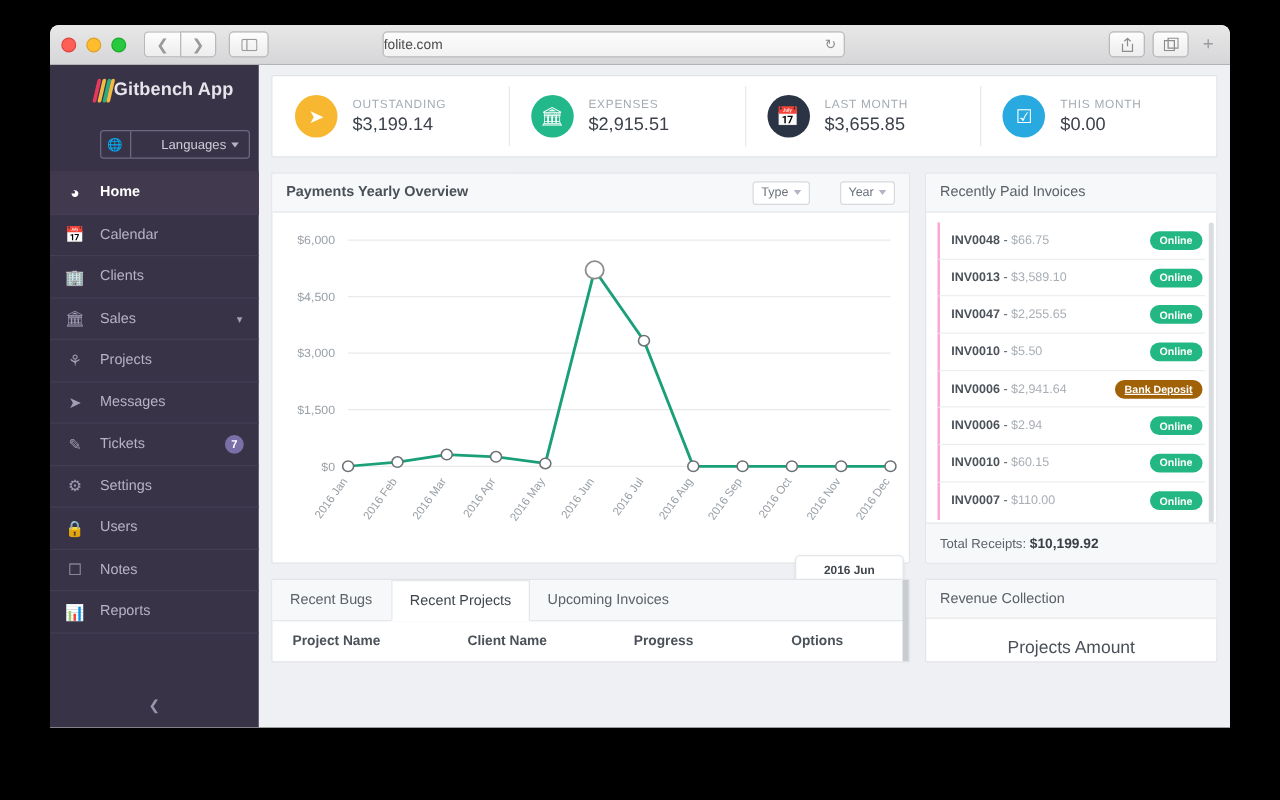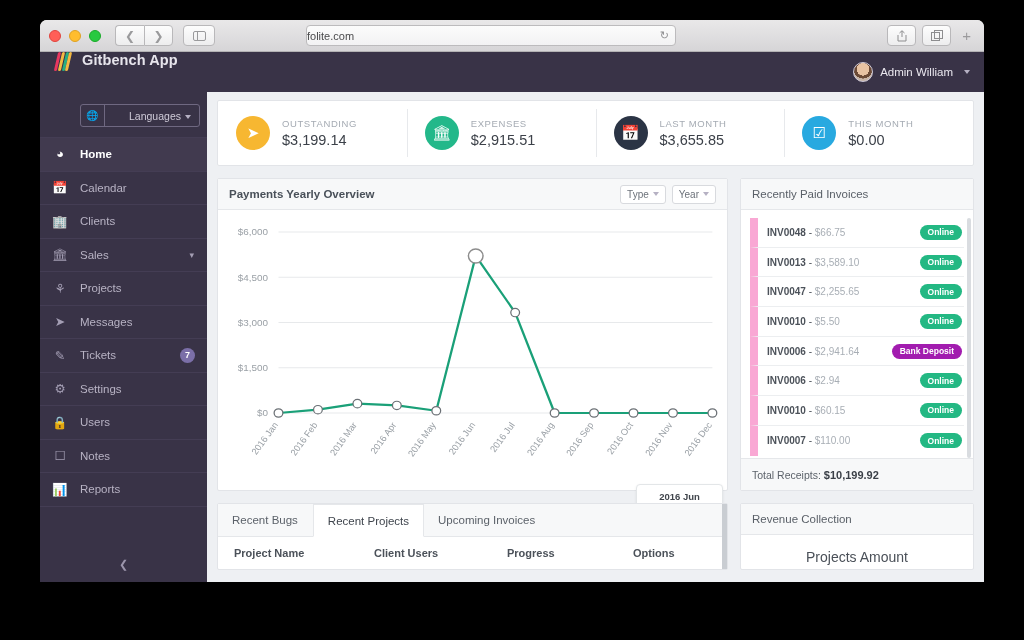--- a/index.html
+++ b/index.html
@@ -60,22 +60,22 @@
 
   
   .app { display: flex; height: 530px; background: #eef0f3; }
 
   
   .sidebar {
     width: 167px; background: #393347; flex-shrink: 0;
     position: relative; color: #b8b3c4;
   }
   .brand {
-    height: 40px; display: flex; 
-    padding-left: 16px; gap: 11px;
+    height: 40px; display: flex; align-items: center;
+    padding-left: 16px;  margin-left: 20px;
   }
   .logo-mark { width: 15px; height: 19px; position: relative; }
   .logo-mark i {
     position: absolute; top: 0; width: 3.2px; height: 19px;
     border-radius: 2px; transform: skewX(-13deg);
   }
   .logo-mark i:nth-child(1) { left: 0;    background: #e8375f; }
   .logo-mark i:nth-child(2) { left: 3.8px; background: #f4b942; }
   .logo-mark i:nth-child(3) { left: 7.6px; background: #27ae82; }
   .logo-mark i:nth-child(4) { left: 11.4px; background: #f4b942; }
@@ -162,21 +162,21 @@
   
   .row2 { display: flex; gap: 12px; }
   .card { background: #fff; border: 1px solid #e2e4e8; border-radius: 2px; }
   .card-head {
     height: 31px; background: #f7f8f9; border-bottom: 1px solid #e5e7ea;
     display: flex; align-items: center; justify-content: space-between;
     padding: 0 11px;
   }
   .card-title { font-size: 11.5px; color: #495059; font-weight: bold; }
   .card-title.normal { font-weight: normal; color: #5a6068; }
-  .head-btns { display: flex; gap: 6px; }
+  .head-btns { display: flex; gap: 24px; }
   .mini-btn {
     border: 1px solid #d8dade; background: #fff; border-radius: 3px;
     font-size: 10px; color: #6c727a; padding: 2px 6px; height: 19px;
     display: flex; align-items: center;
   }
 
   .chart-card { flex: 1; min-width: 0; height: 313px; }
   .chart-body { position: relative; height: 281px; }
   .chart-svg { position: absolute; inset: 0; width: 100%; height: 100%; }
 
@@ -189,33 +189,33 @@
   .tt-title { font-size: 9.5px; font-weight: bold; color: #40454c; }
   .tt-val { font-size: 9.5px; color: #6fcfa8; margin-top: 4px; }
 
   
   .rightcol { width: 234px; flex-shrink: 0; display: flex; flex-direction: column; gap: 12px; }
   .inv-card { height: 313px; display: flex; flex-direction: column; }
   .inv-list { flex: 1; overflow: hidden; padding: 8px 9px 0 9px; position: relative; }
   .inv-row {
     display: flex; align-items: center; justify-content: space-between;
     height: 29.7px; border-bottom: 1px solid #eceef0;
-    border-left: 8px solid #f9a8d4;
+    border-left: 2px solid #f9a8d4;
     padding-left: 9px; padding-right: 2px;
   }
   .inv-row:last-child { border-bottom: none; }
   .inv-text { font-size: 10px; color: #4c525a; }
   .inv-text b { font-weight: bold; }
   .inv-amt { color: #a8aeb5; }
   .pill {
     font-size: 8.5px; color: #fff; font-weight: bold;
     border-radius: 9px; padding: 2.5px 8px; white-space: nowrap;
   }
   .pill.online { background: #23b883; }
-  .pill.bank { background: #a21caf; }
+  .pill.bank { background: #a16207; text-decoration: underline; }
   .inv-scroll {
     position: absolute; right: 2px; top: 8px; width: 4px; height: 240px;
     background: #d9dce0; border-radius: 2px;
   }
   .inv-foot {
     height: 32px; background: #f7f8f9; border-top: 1px solid #e5e7ea;
     display: flex; align-items: center; padding: 0 11px;
     font-size: 10.5px; color: #5c626a;
   }
   .inv-foot b { color: #3b4048; font-size: 11px; }
@@ -354,27 +354,20 @@
             <span class="lbl">Reports</span>
           </div>
         </nav>
 
         <div class="collapse">
           <span>❮</span>
         </div>
       </aside>
 
       <div class="main">
-        <div class="topbar">
-          <div class="user">
-            <span class="avatar"></span>
-            <span class="user-name">Admin William</span>
-            <i class="caret-dn"></i>
-          </div>
-        </div>
 
         <div class="content">
 
           <div class="stats">
             <div class="stat">
               <span class="stat-ic" style="background:#f7b731">➤</span>
               <span>
                 <span class="stat-label" style="display:block">OUTSTANDING</span>
                 <span class="stat-value">$3,199.14</span>
               </span>
@@ -511,21 +504,21 @@
 
           <div class="row3">
             <div class="card tabs-card" style="position:relative">
               <div class="tabs">
                 <div class="tab">Recent Bugs</div>
                 <div class="tab active">Recent Projects</div>
                 <div class="tab">Upcoming Invoices</div>
               </div>
               <div class="thead">
                 <span class="c1">Project Name</span>
-                <span class="c2">Client Users</span>
+                <span class="c2">Client Name</span>
                 <span class="c3">Progress</span>
                 <span class="c4">Options</span>
               </div>
               <div class="tabs-scrollbar"></div>
             </div>
             <div class="rightcol">
               <div class="card rev-card">
                 <div class="card-head">
                   <span class="card-title normal">Revenue Collection</span>
                 </div>

